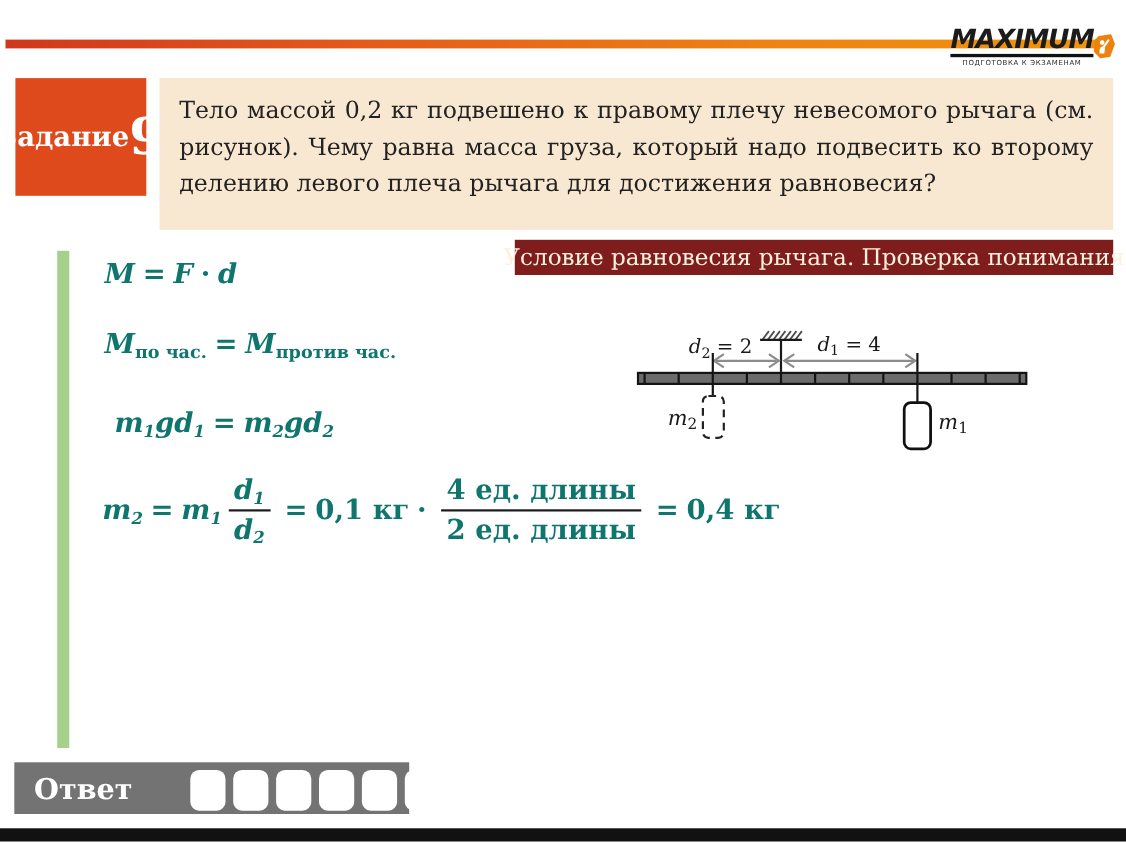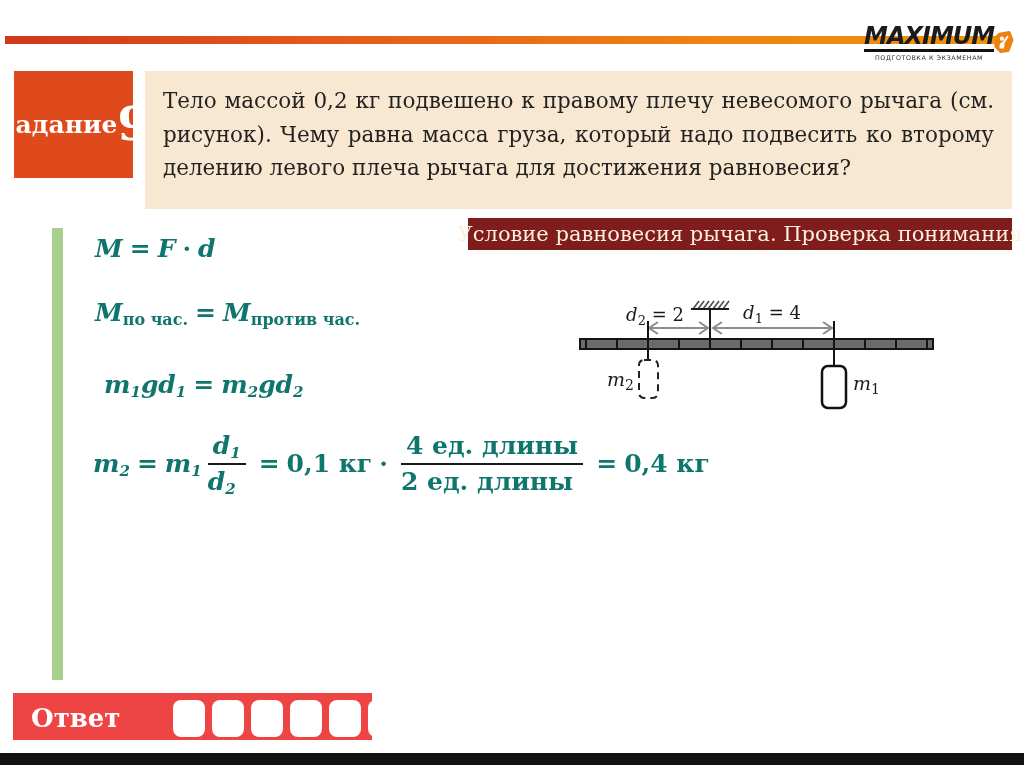--- a/index.html
+++ b/index.html
@@ -43,27 +43,27 @@
   
   .math { color:#0f766e; font-size:25px; font-style:italic;font-weight:bold; }
   .rm { font-style:normal; }
   .sb { font-size:15px; font-style:italic; position:relative; top:.28em; }
   .sb.rm { font-style:normal; font-size:16px; }
   .meq { font-style:normal; padding:0 7px; }
   .f1 { left:95px; top:234px; }
   .f2 { left:95px; top:298px; }
   .f3 { left:104px; top:370px; }
   .f4 { left:93px; top:432px; display:flex; align-items:center; }
-  .frac { display:inline-flex; flex-direction:column; align-items:flex-start;
+  .frac { display:inline-flex; flex-direction:column; align-items:center;
           vertical-align:middle; margin:0 6px; }
   .frac .num { border-bottom:2px solid #1a1a1a; padding:0 5px 3px; line-height:1.1; }
   .frac .den { padding-top:3px; line-height:1.1; }
 
   
-  .answer-bar { left:13px; top:693px; width:359px; height:47px; background:#ef4444;
+  .answer-bar { left:13px; top:693px; width:359px; height:47px; background:#737373;
                 display:flex; align-items:center; padding:3px 14px 0 18px;gap:37px; }
   .answer-label { color:#fff; font-weight:bold; font-size:26px; margin-right:16px; }
   .answer-cells { display:flex; gap:7px; }
   .cell { width:32px; height:37px; background:#fff; border-radius:8px; }
   .answer-unit { color:#fff; font-weight:bold; font-size:25px; margin-left:19px; }
 
   
   .bottom-bar { left:0; top:753px; width:1024px; height:12px; background:#111; }
 
   .diagram { left:560px; top:290px; width:400px; height:125px; }

